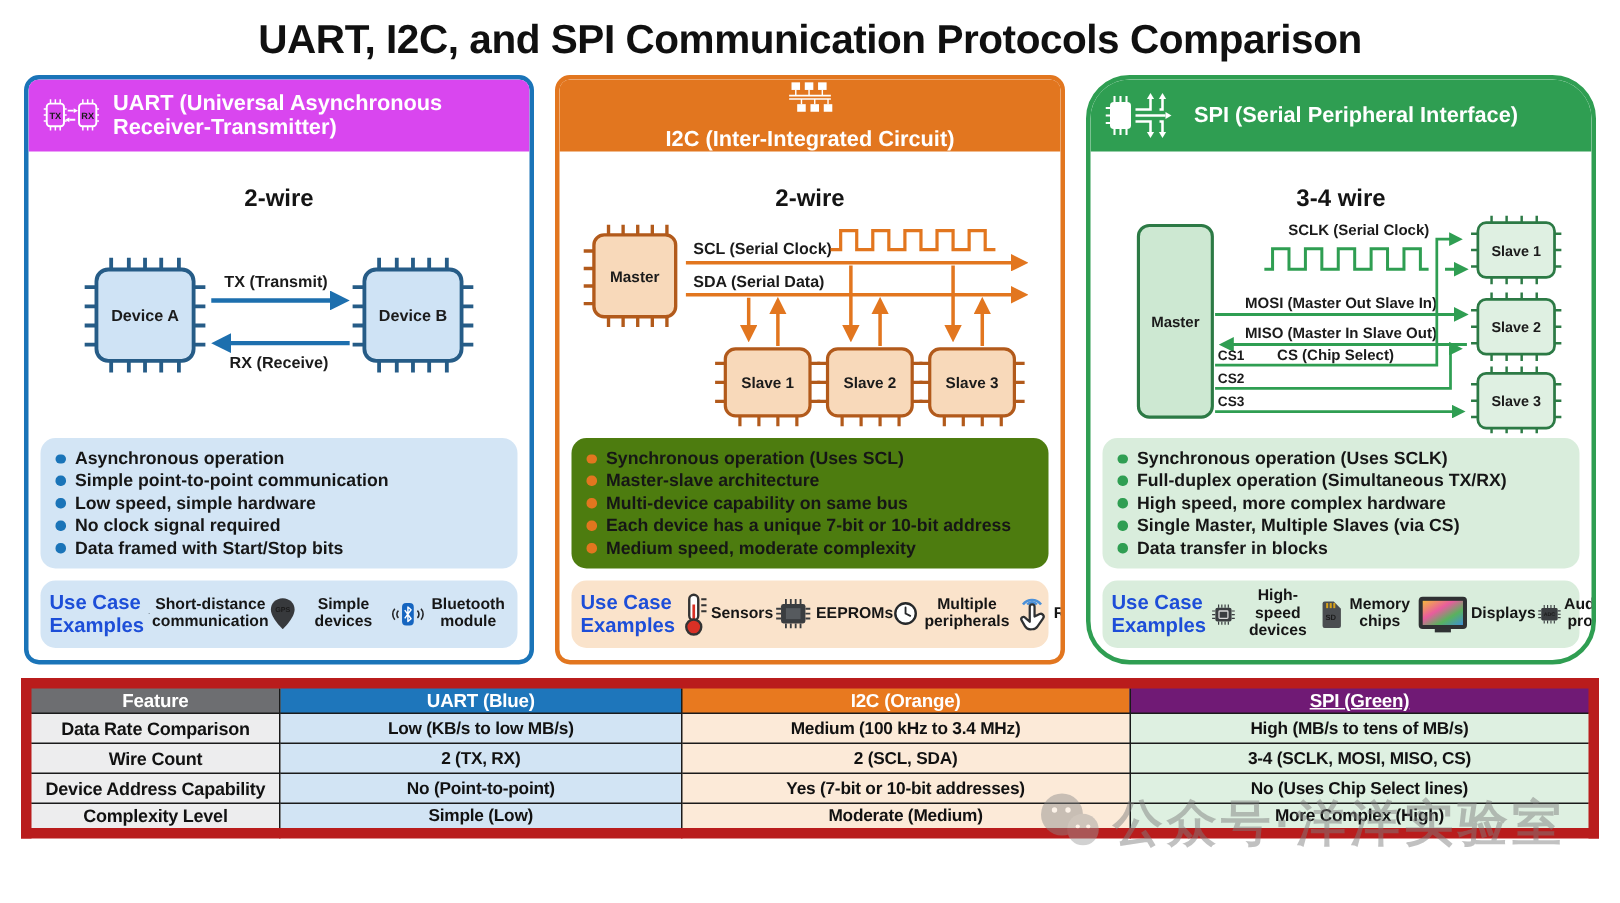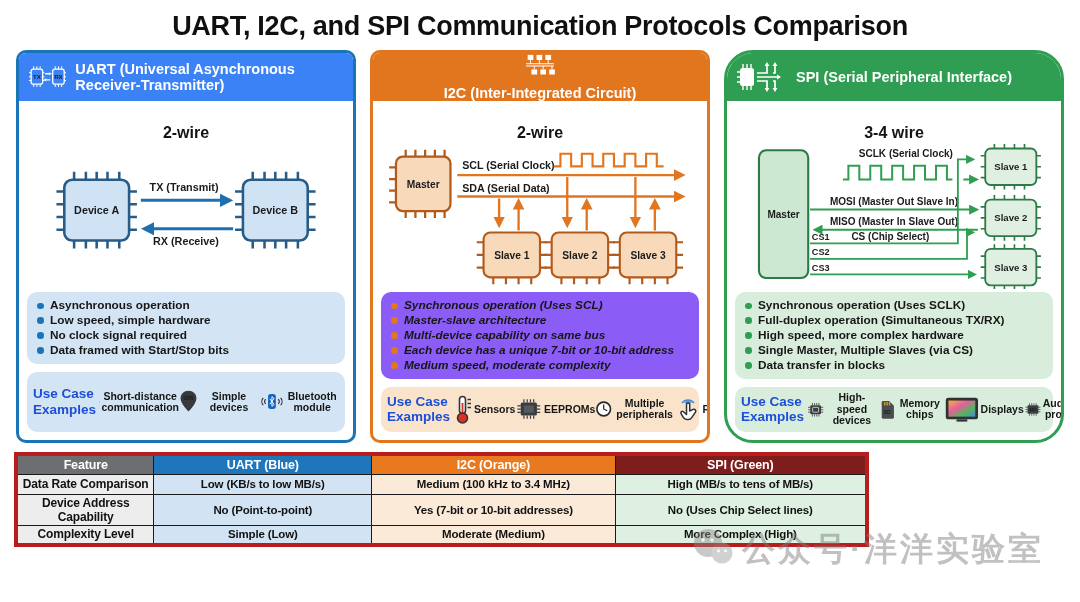--- a/index.html
+++ b/index.html
@@ -8,58 +8,58 @@
   .title { text-align:center; font-size:27px; font-weight:700; letter-spacing:-0.3px;
     padding:11px 0 8px 0; color:#101010; }
   .panels { display:flex; gap:14px; margin:0 16px; height:393px; }
   .panel { flex:1; border-radius:10px; background:#fff; display:flex; flex-direction:column;
     border:3px solid; overflow:hidden; }
   .panel.uart { border-color:#1a74b8; }
   .panel.i2c  { border-color:#e2761f; }
   .panel.spi  { border-color:#2f9e52;border-radius:29px; }
   .panel-header { height:48px; color:#fff; display:flex; align-items:center; gap:9px;
     padding:0 10px; font-weight:700; font-size:14.5px; line-height:1.12; flex:0 0 auto; }
-  .uart .panel-header { background:#3b82f6; }
+  .uart .panel-header { background:#d946ef; }
   .i2c  .panel-header { background:#e2761f;flex-direction:column; }
   .spi  .panel-header { background:#2f9e52; }
   .panel-body { flex:1; padding:21px 8px 8px 8px; display:flex; flex-direction:column; }
   .wire-label { text-align:center; font-weight:700; font-size:16px; padding:2px 0 1px 0; color:#141414;}
   .diagram { height:146px; text-align:center; }
   .diagram svg { height:146px; width:100%; }
   svg text { font-family:"Liberation Sans","DejaVu Sans",sans-serif; font-weight:700; fill:#1b1b1b; }
   .bullets { border-radius:10px; padding:6px 8px 6px 10px; margin-top:3px; list-style:none; }
   .uart .bullets { background:#d3e5f5; }
-  .i2c  .bullets { background:#8b5cf6;font-style:italic; }
+  .i2c  .bullets { background:#4d7c0f; }
   .spi  .bullets { background:#d9eddc; }
   .bullets li { font-size:11.8px; font-weight:700; line-height:1.27; color:#161616;
     padding-left:13px; position:relative; }
   .bullets li::before { content:""; position:absolute; left:0; top:4.5px; width:6.5px; height:6.5px;
     border-radius:50%; }
   .uart .bullets li::before { background:#1a74b8; }
   .i2c  .bullets li::before { background:#e2761f; }
   .spi  .bullets li::before { background:#e2761f; background:#2f9e52; }
   .usecase { border-radius:10px; margin-top:8px; flex:1; display:flex; align-items:center;
     padding:4px 6px; gap:4px; }
   .uart .usecase { background:#d3e5f5; }
   .i2c  .usecase { background:#fae3cb; }
   .spi  .usecase { background:#d9eddc; }
   .uc-label { font-weight:700; font-size:13.5px; line-height:1.15; width:62px; flex:0 0 auto; color:#1d4ed8;}
   .uc-items { flex:1; display:flex; justify-content:space-around; align-items:center; }
   .uc-item { display:flex; flex-direction:row; align-items:center; gap:1px; max-width:80px; }
   .uc-item .cap { font-size:10.5px; font-weight:700; text-align:center; line-height:1.08; color:#161616;}
   
-  table.compare { border-collapse:collapse; margin:9px 14px 0 14px; width:855px;
-    border:4px solid #b91c1c; table-layout:fixed; }
+  table.compare { border-collapse:collapse; margin:9px 14px 0 14px; width:1052px;
+    border:7px solid #b91c1c; table-layout:fixed; }
   table.compare th, table.compare td { border:1px solid #1a1a1a; text-align:center;
     height:20px; padding:1px 4px; letter-spacing:-0.15px; }
   table.compare th { color:#fff; font-size:12.5px; font-weight:700; }
   th.h-feature { background:#6d6e71; width:16.2%; }
   th.h-uart { background:#1e76bb; width:25.6%; }
   th.h-i2c  { background:#e8791f; width:28.6%; }
-  th.h-spi  { background:#7f1d1d; width:29.6%; }
+  th.h-spi  { background:#701a75; width:29.6%;text-decoration:underline; }
   td.c-feature { background:#ededee; font-weight:700; font-size:12px; }
   td.c-uart { background:#d2e4f4; font-weight:700; font-size:11.5px; }
   td.c-i2c  { background:#fcead8; font-weight:700; font-size:11.5px; }
   td.c-spi  { background:#def0e1; font-weight:700; font-size:11.5px; }
   
   .watermark { position:absolute; left:692px; top:527px; display:flex; align-items:flex-start;
     gap:8px; pointer-events:none; z-index:5; }
   .watermark .wm-text { font-size:33px; font-weight:700; letter-spacing:3px;
     color:rgba(125,125,125,0.48); white-space:nowrap; }
 </style>
@@ -108,20 +108,21 @@
             <text x="253" y="71" font-size="11" text-anchor="middle" fill="#1d3a55">Device B</text>
           </g>
           <text x="160" y="48" font-size="11" text-anchor="middle">TX (Transmit)</text>
           <path d="M116 57 H206" stroke="#1d6fae" stroke-width="3" marker-end="url(#aB)"></path>
           <path d="M210 86 H120" stroke="#1d6fae" stroke-width="3" marker-end="url(#aB)"></path>
           <text x="162" y="103" font-size="11" text-anchor="middle">RX (Receive)</text>
         </svg>
       </div>
       <ul class="bullets">
         <li>Asynchronous operation</li>
+        <li>Simple point-to-point communication</li>
         <li>Low speed, simple hardware</li>
         <li>No clock signal required</li>
         <li>Data framed with Start/Stop bits</li>
       </ul>
       <div class="usecase">
         <div class="uc-label">Use Case Examples</div>
         <div class="uc-items">
           <div class="uc-item">
             <svg width="48" height="28" viewBox="0 0 48 28">
               <path d="M6 5 v-3 M10 5 v-3 M14 5 v-3 M6 21 v3 M10 21 v3 M14 21 v3 M2 9 h-2 M2 13 h-2 M2 17 h-2 M18 9 h2 M18 13 h2 M18 17 h2" stroke="#3f4346" stroke-width="1.4"></path>
@@ -401,20 +402,26 @@
     </tr>
   </thead>
   <tbody>
     <tr>
       <td class="c-feature">Data Rate Comparison</td>
       <td class="c-uart">Low (KB/s to low MB/s)</td>
       <td class="c-i2c">Medium (100 kHz to 3.4 MHz)</td>
       <td class="c-spi">High (MB/s to tens of MB/s)</td>
     </tr>
     <tr>
+      <td class="c-feature">Wire Count</td>
+      <td class="c-uart">2 (TX, RX)</td>
+      <td class="c-i2c">2 (SCL, SDA)</td>
+      <td class="c-spi">3-4 (SCLK, MOSI, MISO, CS)</td>
+    </tr>
+    <tr>
       <td class="c-feature">Device Address Capability</td>
       <td class="c-uart">No (Point-to-point)</td>
       <td class="c-i2c">Yes (7-bit or 10-bit addresses)</td>
       <td class="c-spi">No (Uses Chip Select lines)</td>
     </tr>
     <tr>
       <td class="c-feature">Complexity Level</td>
       <td class="c-uart">Simple (Low)</td>
       <td class="c-i2c">Moderate (Medium)</td>
       <td class="c-spi">More Complex (High)</td>

